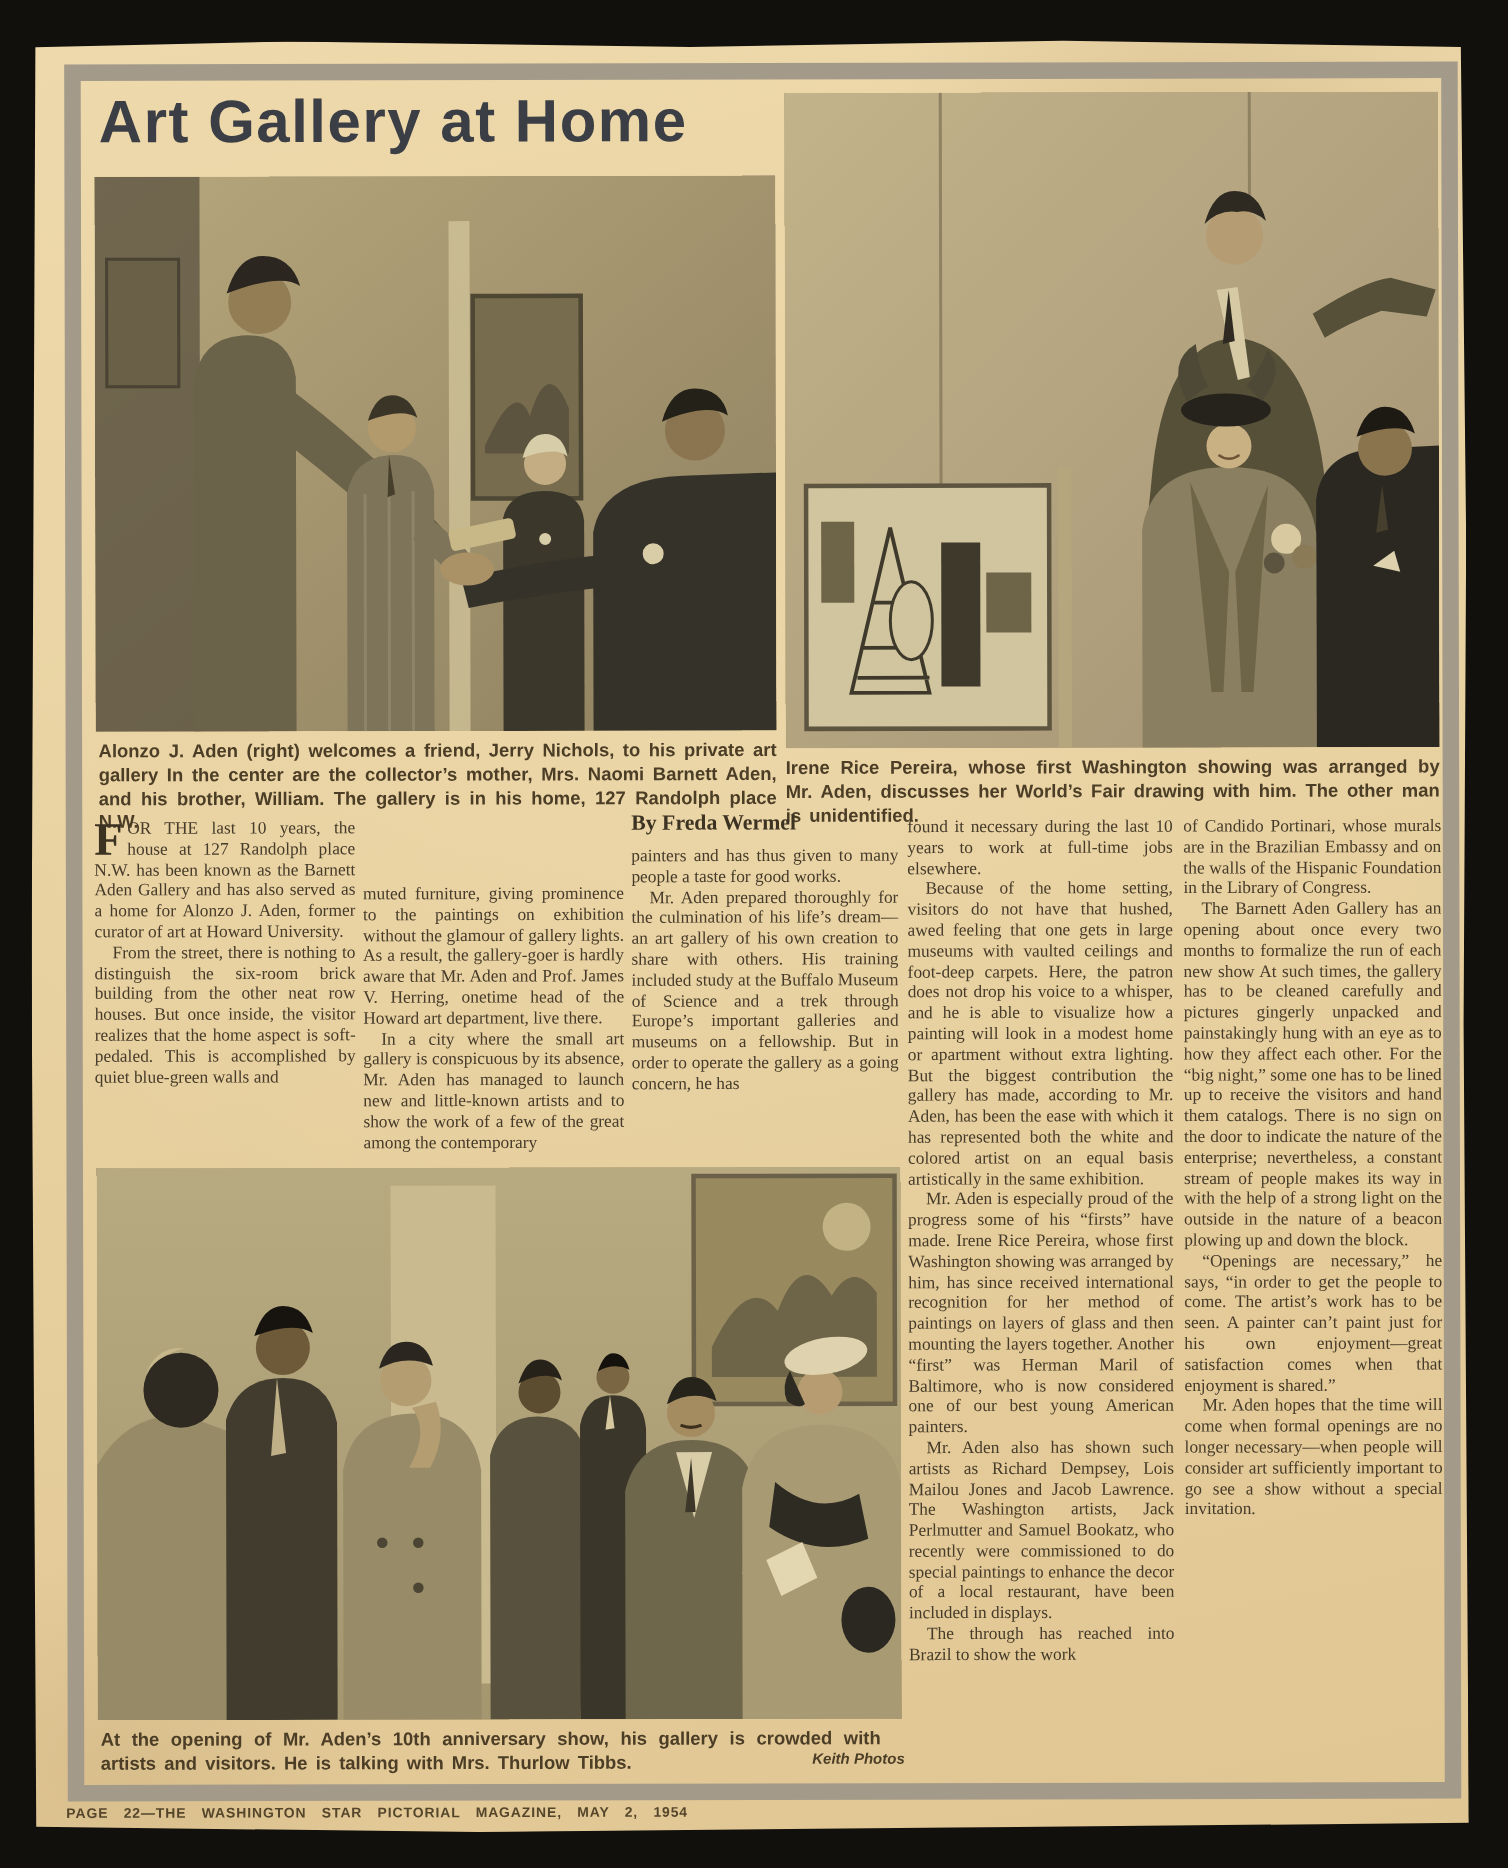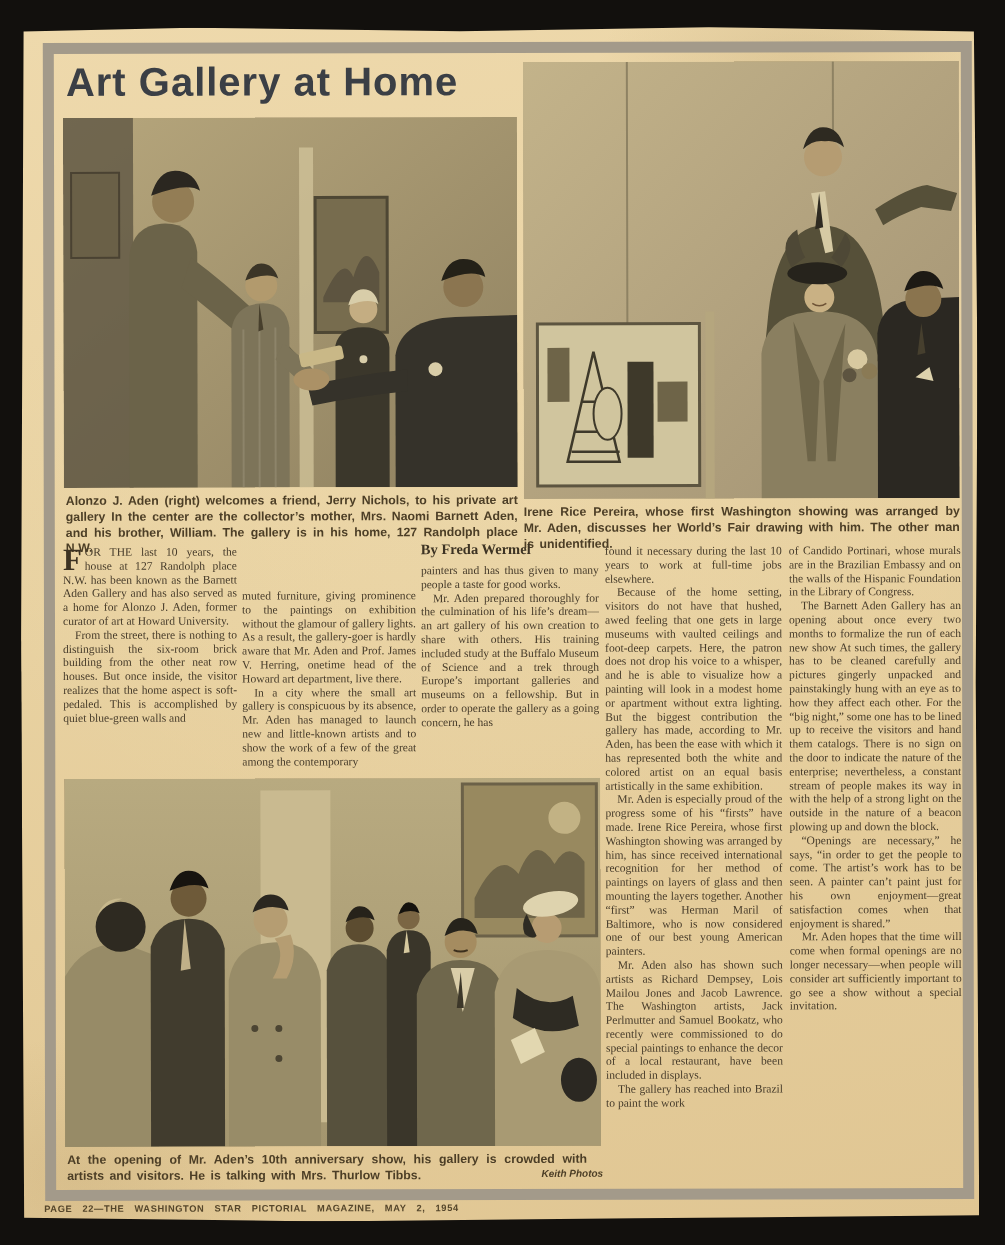--- a/index.html
+++ b/index.html
@@ -213,21 +213,21 @@
   <div class="col col3">
     <p>painters and has thus given to many people a taste for good works.</p>
     <p class="ind">Mr. Aden prepared thoroughly for the culmination of his life’s dream—an art gallery of his own creation to share with others. His training included study at the Buffalo Museum of Science and a trek through Europe’s important galleries and museums on a fellowship. But in order to operate the gallery as a going concern, he has</p>
   </div>
 
   <div class="col col4">
     <p>found it necessary during the last 10 years to work at full-time jobs elsewhere.</p>
     <p class="ind">Because of the home setting, visitors do not have that hushed, awed feeling that one gets in large museums with vaulted ceilings and foot-deep carpets. Here, the patron does not drop his voice to a whisper, and he is able to visualize how a painting will look in a modest home or apartment without extra lighting. But the biggest contribution the gallery has made, according to Mr. Aden, has been the ease with which it has represented both the white and colored artist on an equal basis artistically in the same exhibition.</p>
     <p class="ind">Mr. Aden is especially proud of the progress some of his “firsts” have made. Irene Rice Pereira, whose first Washington showing was arranged by him, has since received international recognition for her method of paintings on layers of glass and then mounting the layers together. Another “first” was Herman Maril of Baltimore, who is now considered one of our best young American painters.</p>
     <p class="ind">Mr. Aden also has shown such artists as Richard Dempsey, Lois Mailou Jones and Jacob Lawrence. The Washington artists, Jack Perlmutter and Samuel Bookatz, who recently were commissioned to do special paintings to enhance the decor of a local restaurant, have been included in displays.</p>
-    <p class="ind">The gallery has reached into Brazil to paint the work</p>
+    <p class="ind">The through has reached into Brazil to show the work</p>
   </div>
 
   <div class="col col5">
     <p>of Candido Portinari, whose murals are in the Brazilian Embassy and on the walls of the Hispanic Foundation in the Library of Congress.</p>
     <p class="ind">The Barnett Aden Gallery has an opening about once every two months to formalize the run of each new show At such times, the gallery has to be cleaned carefully and pictures gingerly unpacked and painstakingly hung with an eye as to how they affect each other. For the “big night,” some one has to be lined up to receive the visitors and hand them catalogs. There is no sign on the door to indicate the nature of the enterprise; nevertheless, a constant stream of people makes its way in with the help of a strong light on the outside in the nature of a beacon plowing up and down the block.</p>
     <p class="ind">“Openings are necessary,” he says, “in order to get the people to come. The artist’s work has to be seen. A painter can’t paint just for his own enjoyment—great satisfaction comes when that enjoyment is shared.”</p>
     <p class="ind">Mr. Aden hopes that the time will come when formal openings are no longer necessary—when people will consider art sufficiently important to go see a show without a special invitation.</p>
   </div>
 
   <figure class="photo photo-bl">

